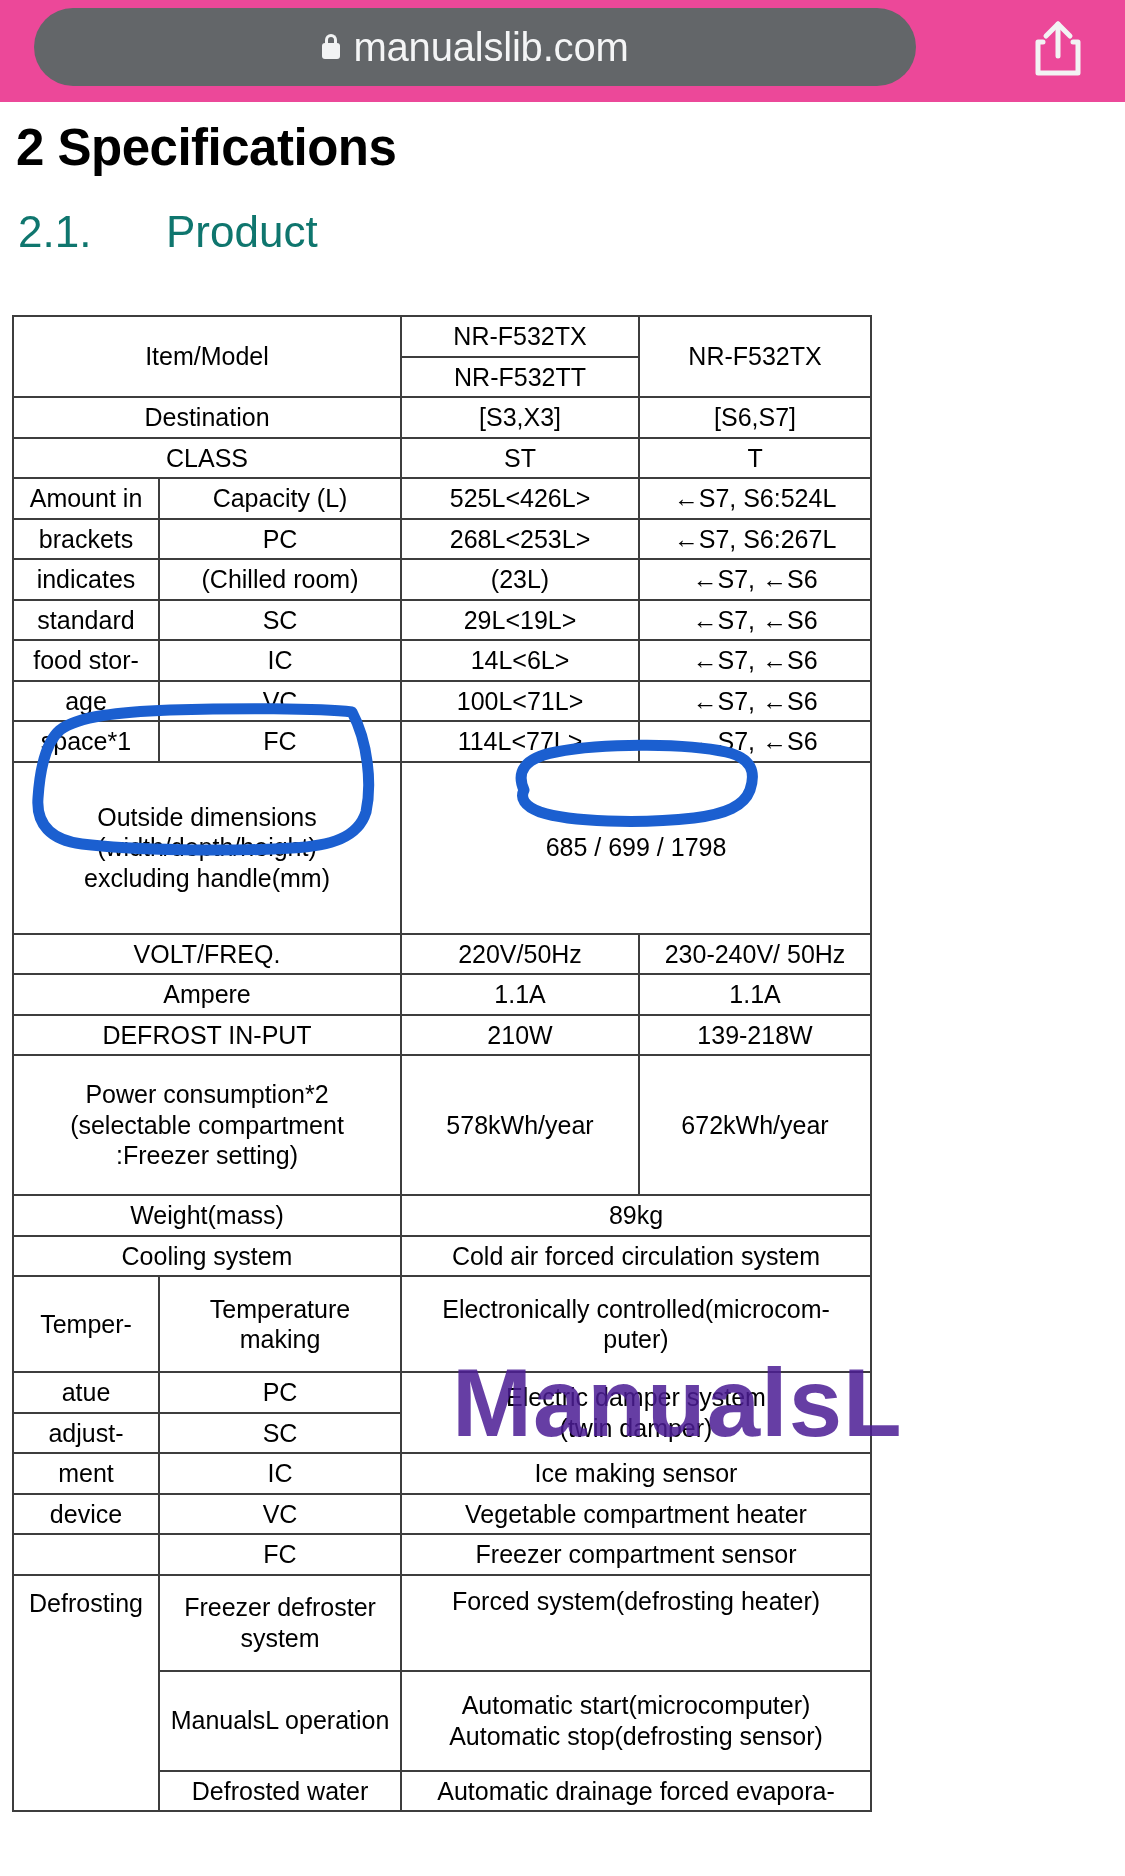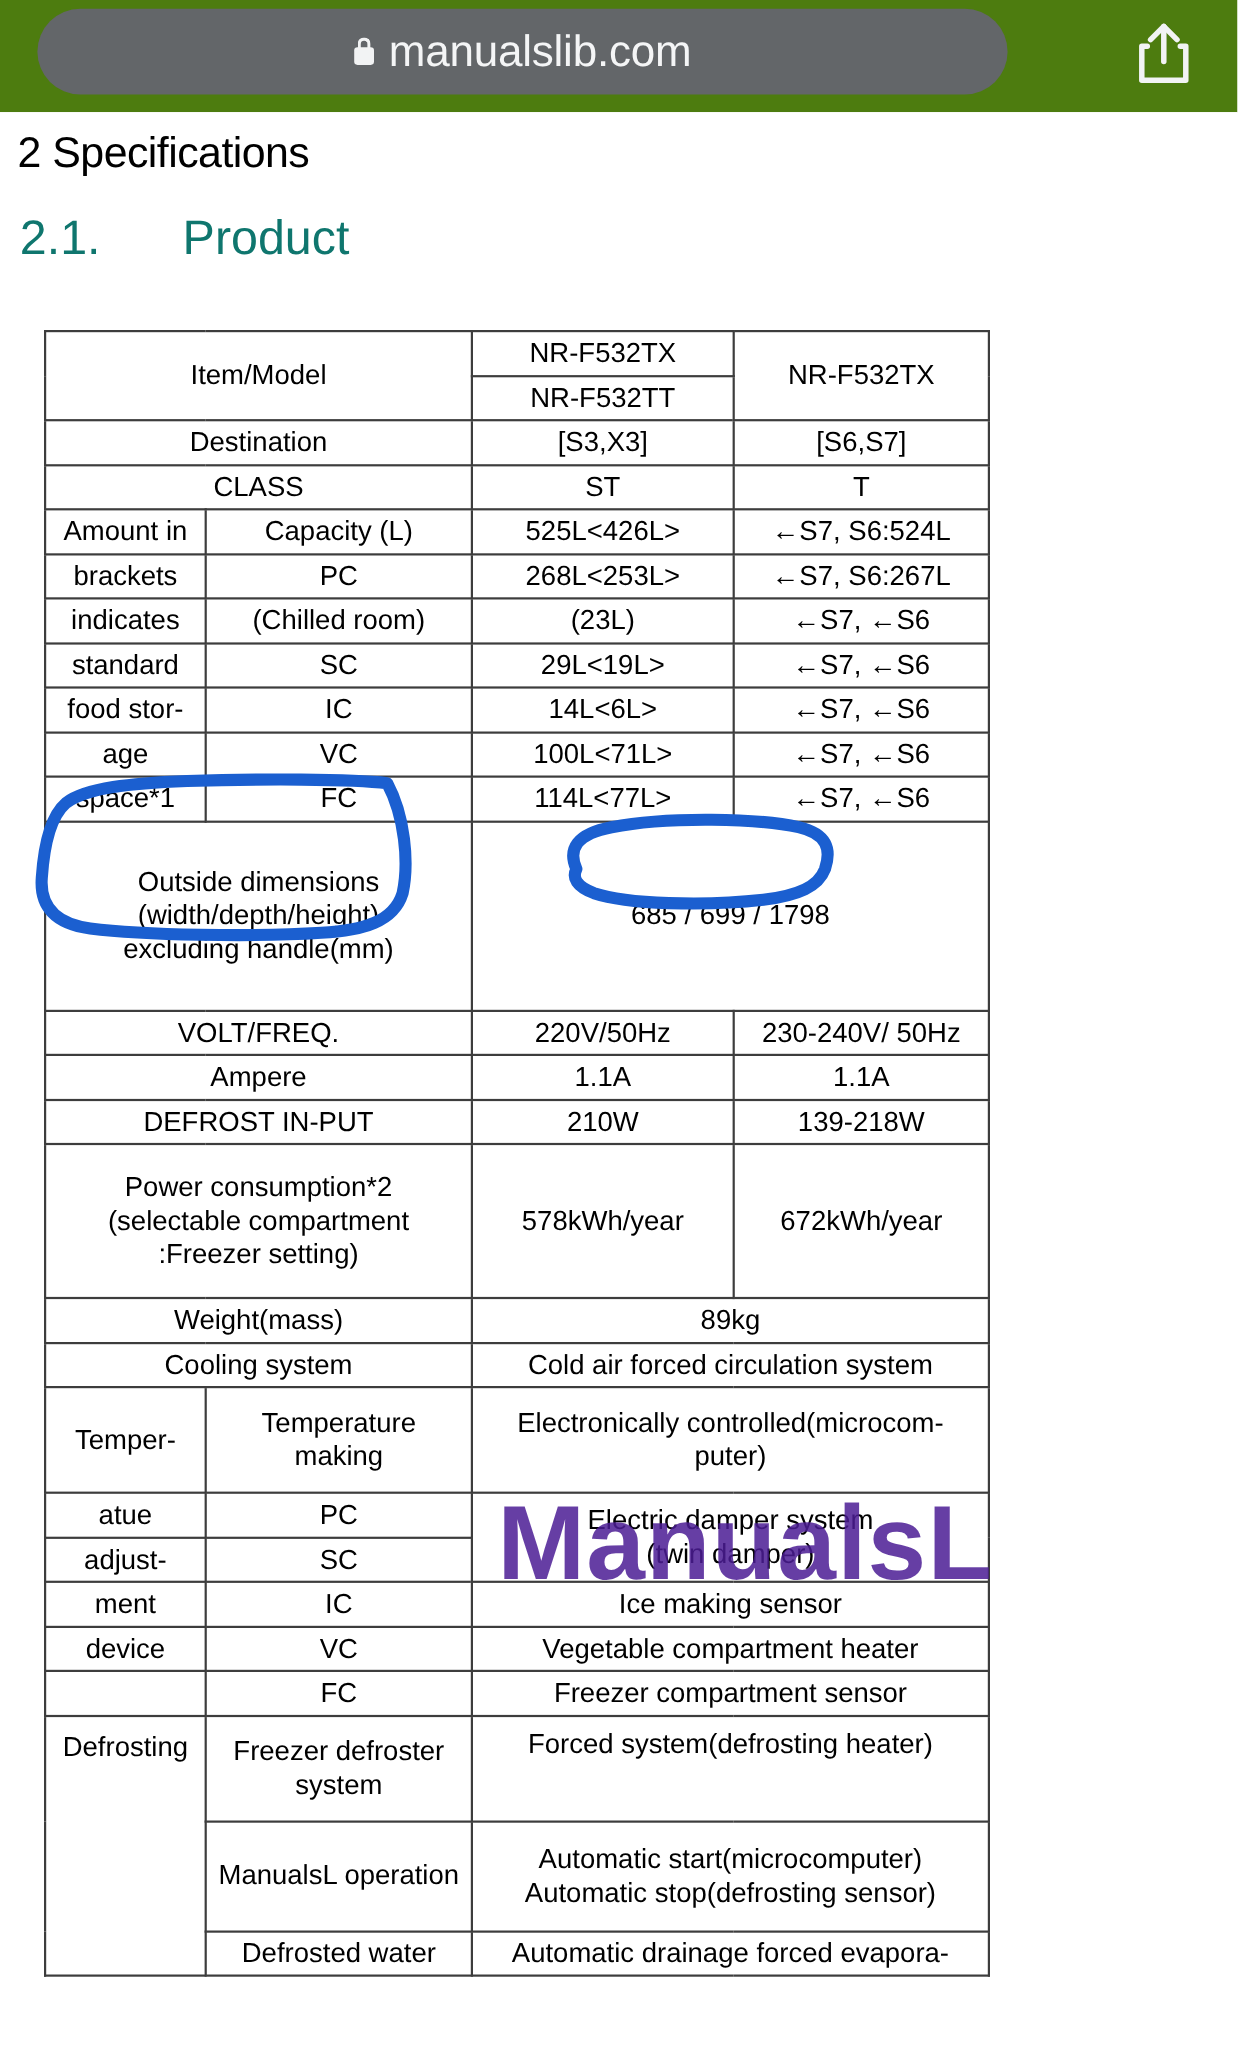--- a/index.html
+++ b/index.html
@@ -10,21 +10,21 @@
     background: #ffffff;
     font-family: "Liberation Sans", "DejaVu Sans", sans-serif;
     overflow: hidden;
   }
 
   
   #browser-bar {
     position: relative;
     width: 1125px;
     height: 102px;
-    background: #4d7c0f;
+    background: #ec4899;
     display: flex;
     align-items: center;
     justify-content: center;
   }
   #address-pill {
     position: absolute;
     left: 34px;
     top: 8px;
     width: 882px;
     height: 78px;
@@ -79,40 +79,40 @@
   #page {
     position: relative;
     width: 1125px;
     height: 1774px;
     background: #ffffff;
     padding: 0;
   }
   #heading-1 {
     margin: 0;
     padding: 16px 16px 0 16px;
-    font-size: 39px;
-    font-weight: normal;
+    font-size: 51px;
+    font-weight: bold;
     color: #000;
     letter-spacing: -0.5px;
   }
   #heading-2 {
     margin: 0;
     padding: 30px 0 0 18px;
     font-size: 44px;
     font-weight: normal;
     color: #0f766e;
     display: flex;
     gap: 0;
   }
   #heading-2 .num { display:inline-block; width: 148px; }
 
   
   #spec-table-wrap {
     position: relative;
-    margin: 58px 0 0 40px;
+    margin: 58px 0 0 12px;
     width: 858px;
   }
   table.spec {
     border-collapse: collapse;
     table-layout: fixed;
     width: 858px;
     background: #fff;
   }
   table.spec td {
     border: 2px solid #3d3d3d;

